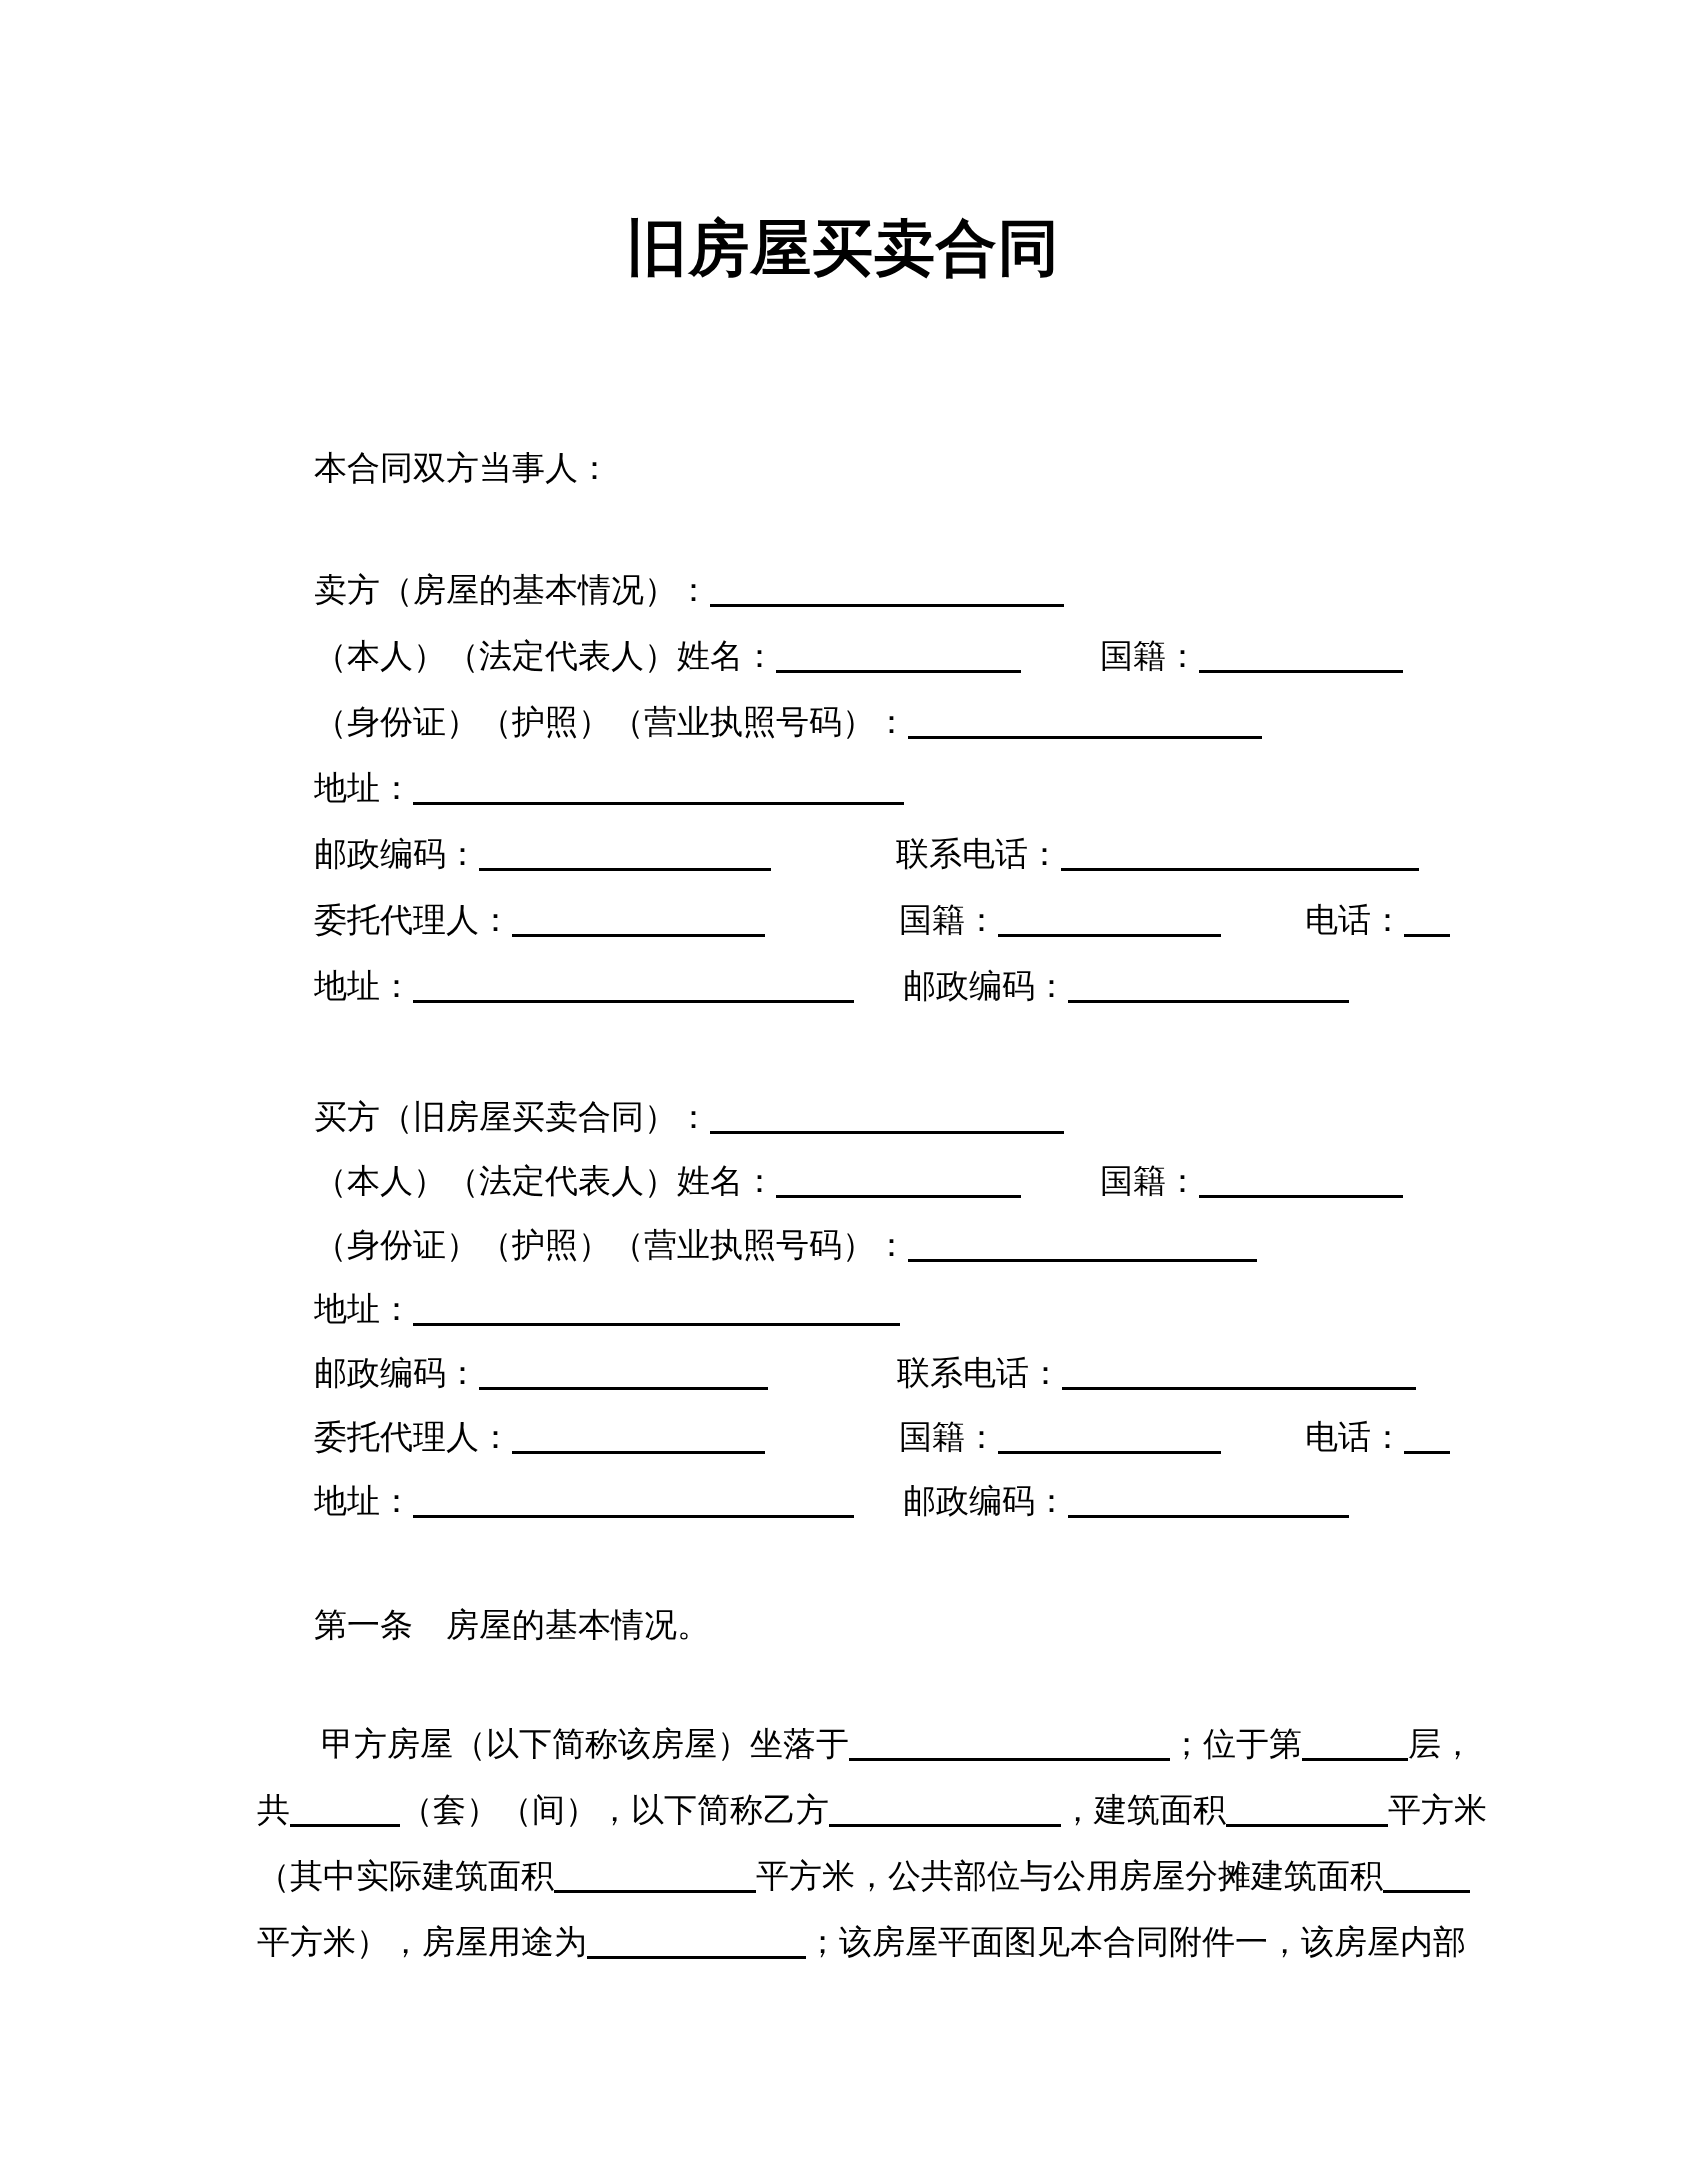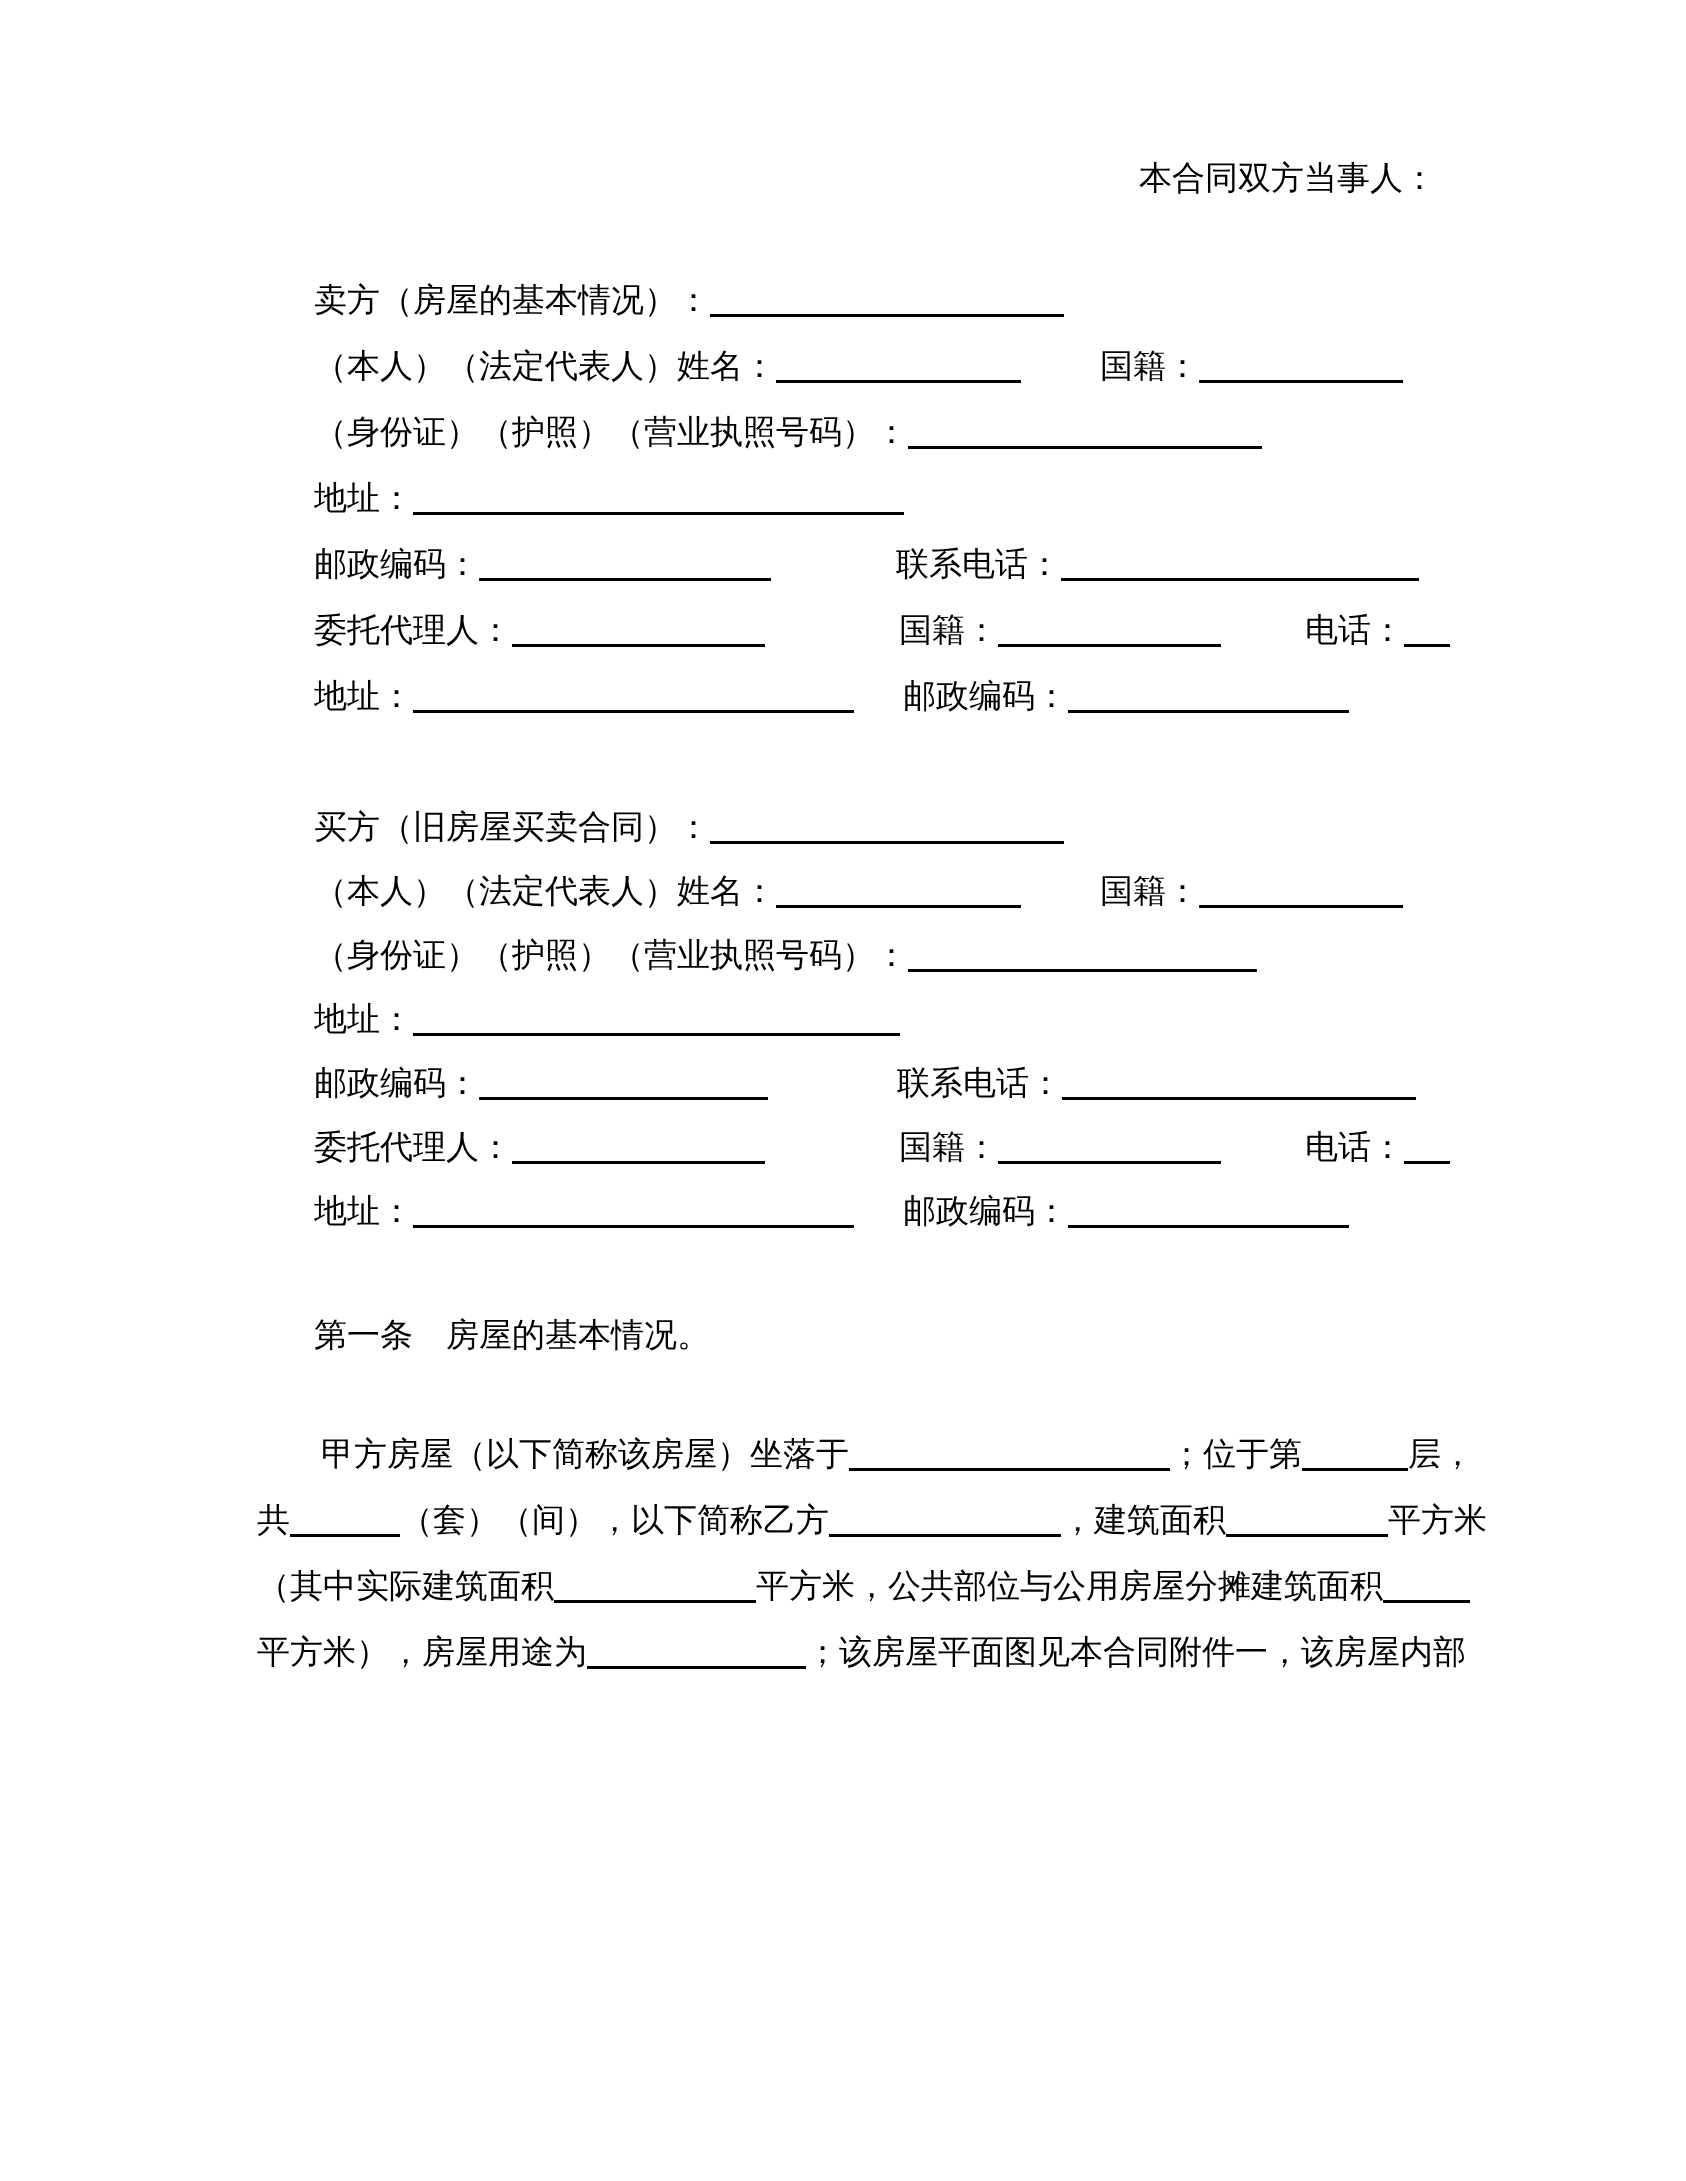--- a/index.html
+++ b/index.html
@@ -29,30 +29,31 @@
   .line{height:var(--lh);line-height:var(--lh);white-space:nowrap;}
   .line.indent{padding-left:64px;}
   .txt{display:inline;}
   .blank{
     display:inline-block;
     height:11px;
     border-bottom:3.7px solid #000;
     vertical-align:-5.5px;
   }
   .gap{display:inline-block;height:0.9px;}
-  .sec-intro{margin-top:145px;text-align:right;}
+  .sec-intro{margin-top:145px;}
   .sec-seller{margin-top:56px;}
   .sec-buyer{margin-top:66px;--lh:64px;}
   .sec-clause1-heading{margin-top:59px;}
   .sec-clause1-body{margin-top:53px;margin-left:7px;}
 </style>
 </head>
 <body>
 
 <div class="page">
+  <h1 class="doc-title">旧房屋买卖合同</h1>
   <div id="doc-body">
       <div class="section sec-intro">
         <div class="line indent"><span class="txt">本合同双方当事人：</span></div>
       </div>
       <div class="section sec-seller">
         <div class="line indent"><span class="txt">卖方（房屋的基本情况）：</span><span class="blank" style="width: 354px;"></span></div>
         <div class="line indent"><span class="txt">（本人）（法定代表人）姓名：</span><span class="blank" style="width: 245px;"></span><span class="gap" style="width: 79px;"></span><span class="txt">国籍：</span><span class="blank" style="width: 204px;"></span></div>
         <div class="line indent"><span class="txt">（身份证）（护照）（营业执照号码）：</span><span class="blank" style="width: 354px;"></span></div>
         <div class="line indent"><span class="txt">地址：</span><span class="blank" style="width: 491px;"></span></div>
         <div class="line indent"><span class="txt">邮政编码：</span><span class="blank" style="width: 292px;"></span><span class="gap" style="width: 125px;"></span><span class="txt">联系电话：</span><span class="blank" style="width: 358px;"></span></div>

